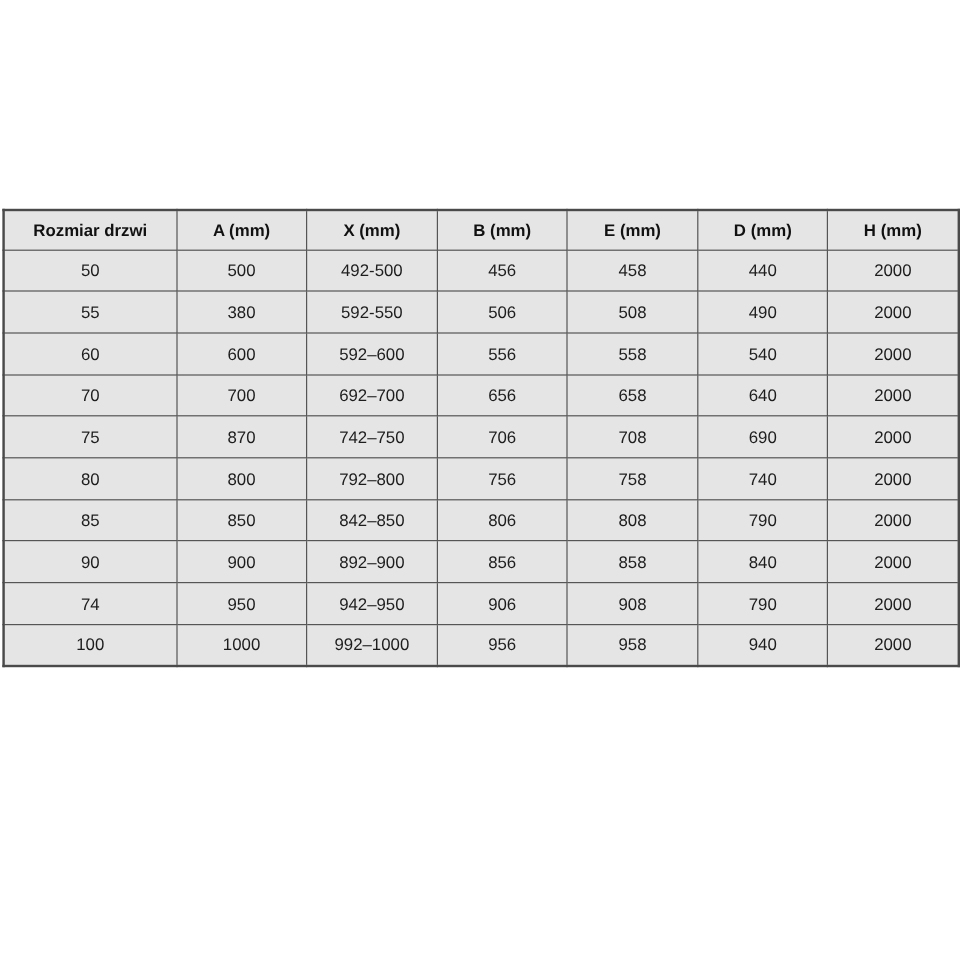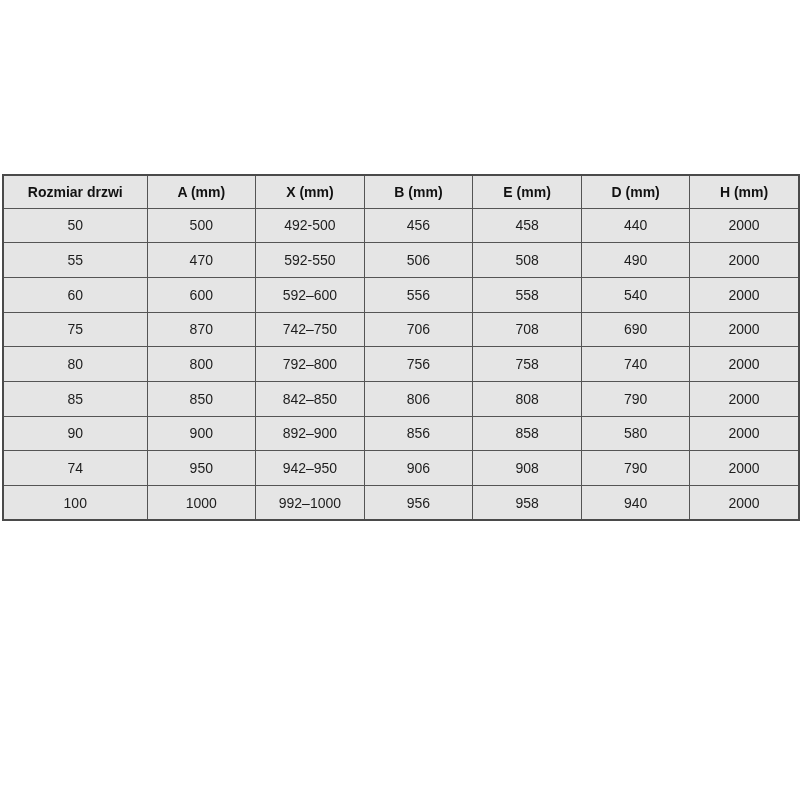--- a/index.html
+++ b/index.html
@@ -80,34 +80,43 @@
           <td>50</td>
           <td>500</td>
           <td>492-500</td>
           <td>456</td>
           <td>458</td>
           <td>440</td>
           <td>2000</td>
         </tr>
         <tr>
           <td>55</td>
-          <td>470</td>
+          <td>380</td>
           <td>592-550</td>
           <td>506</td>
           <td>508</td>
           <td>490</td>
           <td>2000</td>
         </tr>
         <tr>
           <td>60</td>
           <td>600</td>
           <td>592–600</td>
           <td>556</td>
           <td>558</td>
           <td>540</td>
+          <td>2000</td>
+        </tr>
+        <tr>
+          <td>70</td>
+          <td>700</td>
+          <td>692–700</td>
+          <td>656</td>
+          <td>658</td>
+          <td>640</td>
           <td>2000</td>
         </tr>
         <tr>
           <td>75</td>
           <td>870</td>
           <td>742–750</td>
           <td>706</td>
           <td>708</td>
           <td>690</td>
           <td>2000</td>
@@ -129,21 +138,21 @@
           <td>808</td>
           <td>790</td>
           <td>2000</td>
         </tr>
         <tr>
           <td>90</td>
           <td>900</td>
           <td>892–900</td>
           <td>856</td>
           <td>858</td>
-          <td>580</td>
+          <td>840</td>
           <td>2000</td>
         </tr>
         <tr>
           <td>74</td>
           <td>950</td>
           <td>942–950</td>
           <td>906</td>
           <td>908</td>
           <td>790</td>
           <td>2000</td>

